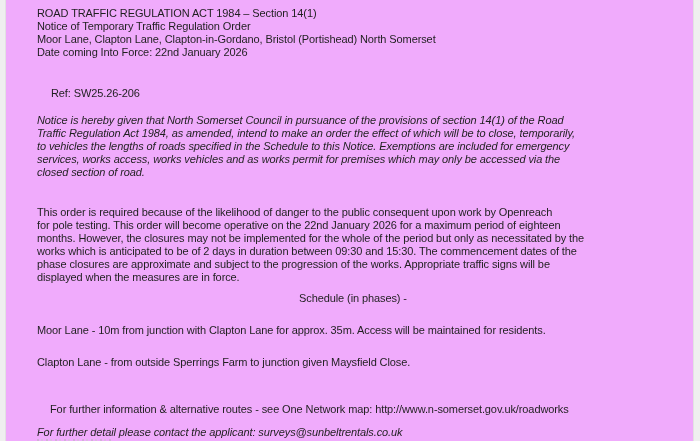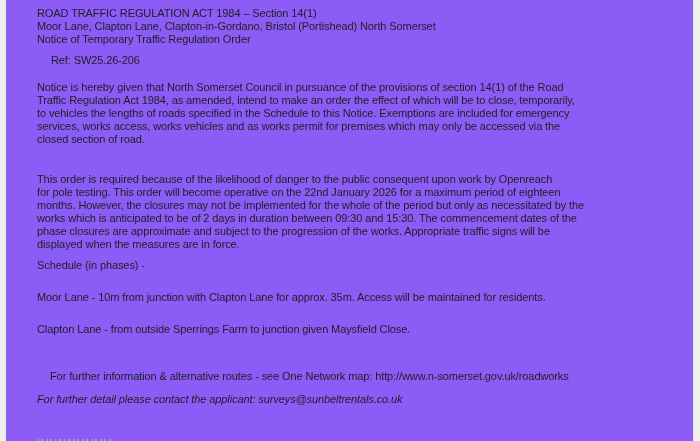--- a/index.html
+++ b/index.html
@@ -29,31 +29,31 @@
     flex: 0 0 auto;
   }
   .gutter-right {
     width: 6px;
     background: #efefef;
     border-left: 1px solid #e2e2e2;
     flex: 0 0 auto;
   }
   .page {
     flex: 1 1 auto;
-    background: #8b5cf6;
+    background: #f0abfc;
     box-sizing: border-box;
     padding: 7px 24px 0 31px;
     position: relative;
   }
   .line { white-space: pre; }
   .para { white-space: pre-line; }
-  .ref-line      { margin-top: 8px; padding-left: 14px; }
-  .para-1        { margin-top: 14px; }
+  .ref-line      { margin-top: 28px; padding-left: 14px; }
+  .para-1        { margin-top: 14px; font-style: italic; }
   .para-2        { margin-top: 27px; }
-  .schedule-head { margin-top: 8px;  }
+  .schedule-head { margin-top: 8px; text-align: center;  }
   .schedule-item { margin-top: 19px; }
   .footer-info   { margin-top: 34px; padding-left: 13px; }
   .footer-contact{ margin-top: 10px; font-style: italic; }
   .clipped-line {
     position: absolute;
     left: 31px;
     bottom: 0;
     width: 76px;
     height: 2px;
     opacity: 0.5;
@@ -69,22 +69,23 @@
 </head>
 <body>
 
 <div class="viewer">
   <div class="gutter-left"></div>
 
   <div class="page">
 
     <div>
       <div class="line">ROAD TRAFFIC REGULATION ACT 1984 – Section 14(1)</div>
+      <div class="line">Notice of Temporary Traffic Regulation Order</div>
       <div class="line">Moor Lane, Clapton Lane, Clapton-in-Gordano, Bristol (Portishead) North Somerset</div>
-      <div class="line">Notice of Temporary Traffic Regulation Order</div>
+      <div class="line">Date coming Into Force: 22nd January 2026</div>
     </div>
 
     <div class="line ref-line">Ref: SW25.26-206</div>
 
     <div class="para para-1">Notice is hereby given that North Somerset Council in pursuance of the provisions of section 14(1) of the Road
 Traffic Regulation Act 1984, as amended, intend to make an order the effect of which will be to close, temporarily,
 to vehicles the lengths of roads specified in the Schedule to this Notice. Exemptions are included for emergency
 services, works access, works vehicles and as works permit for premises which may only be accessed via the
 closed section of road.</div>
 

